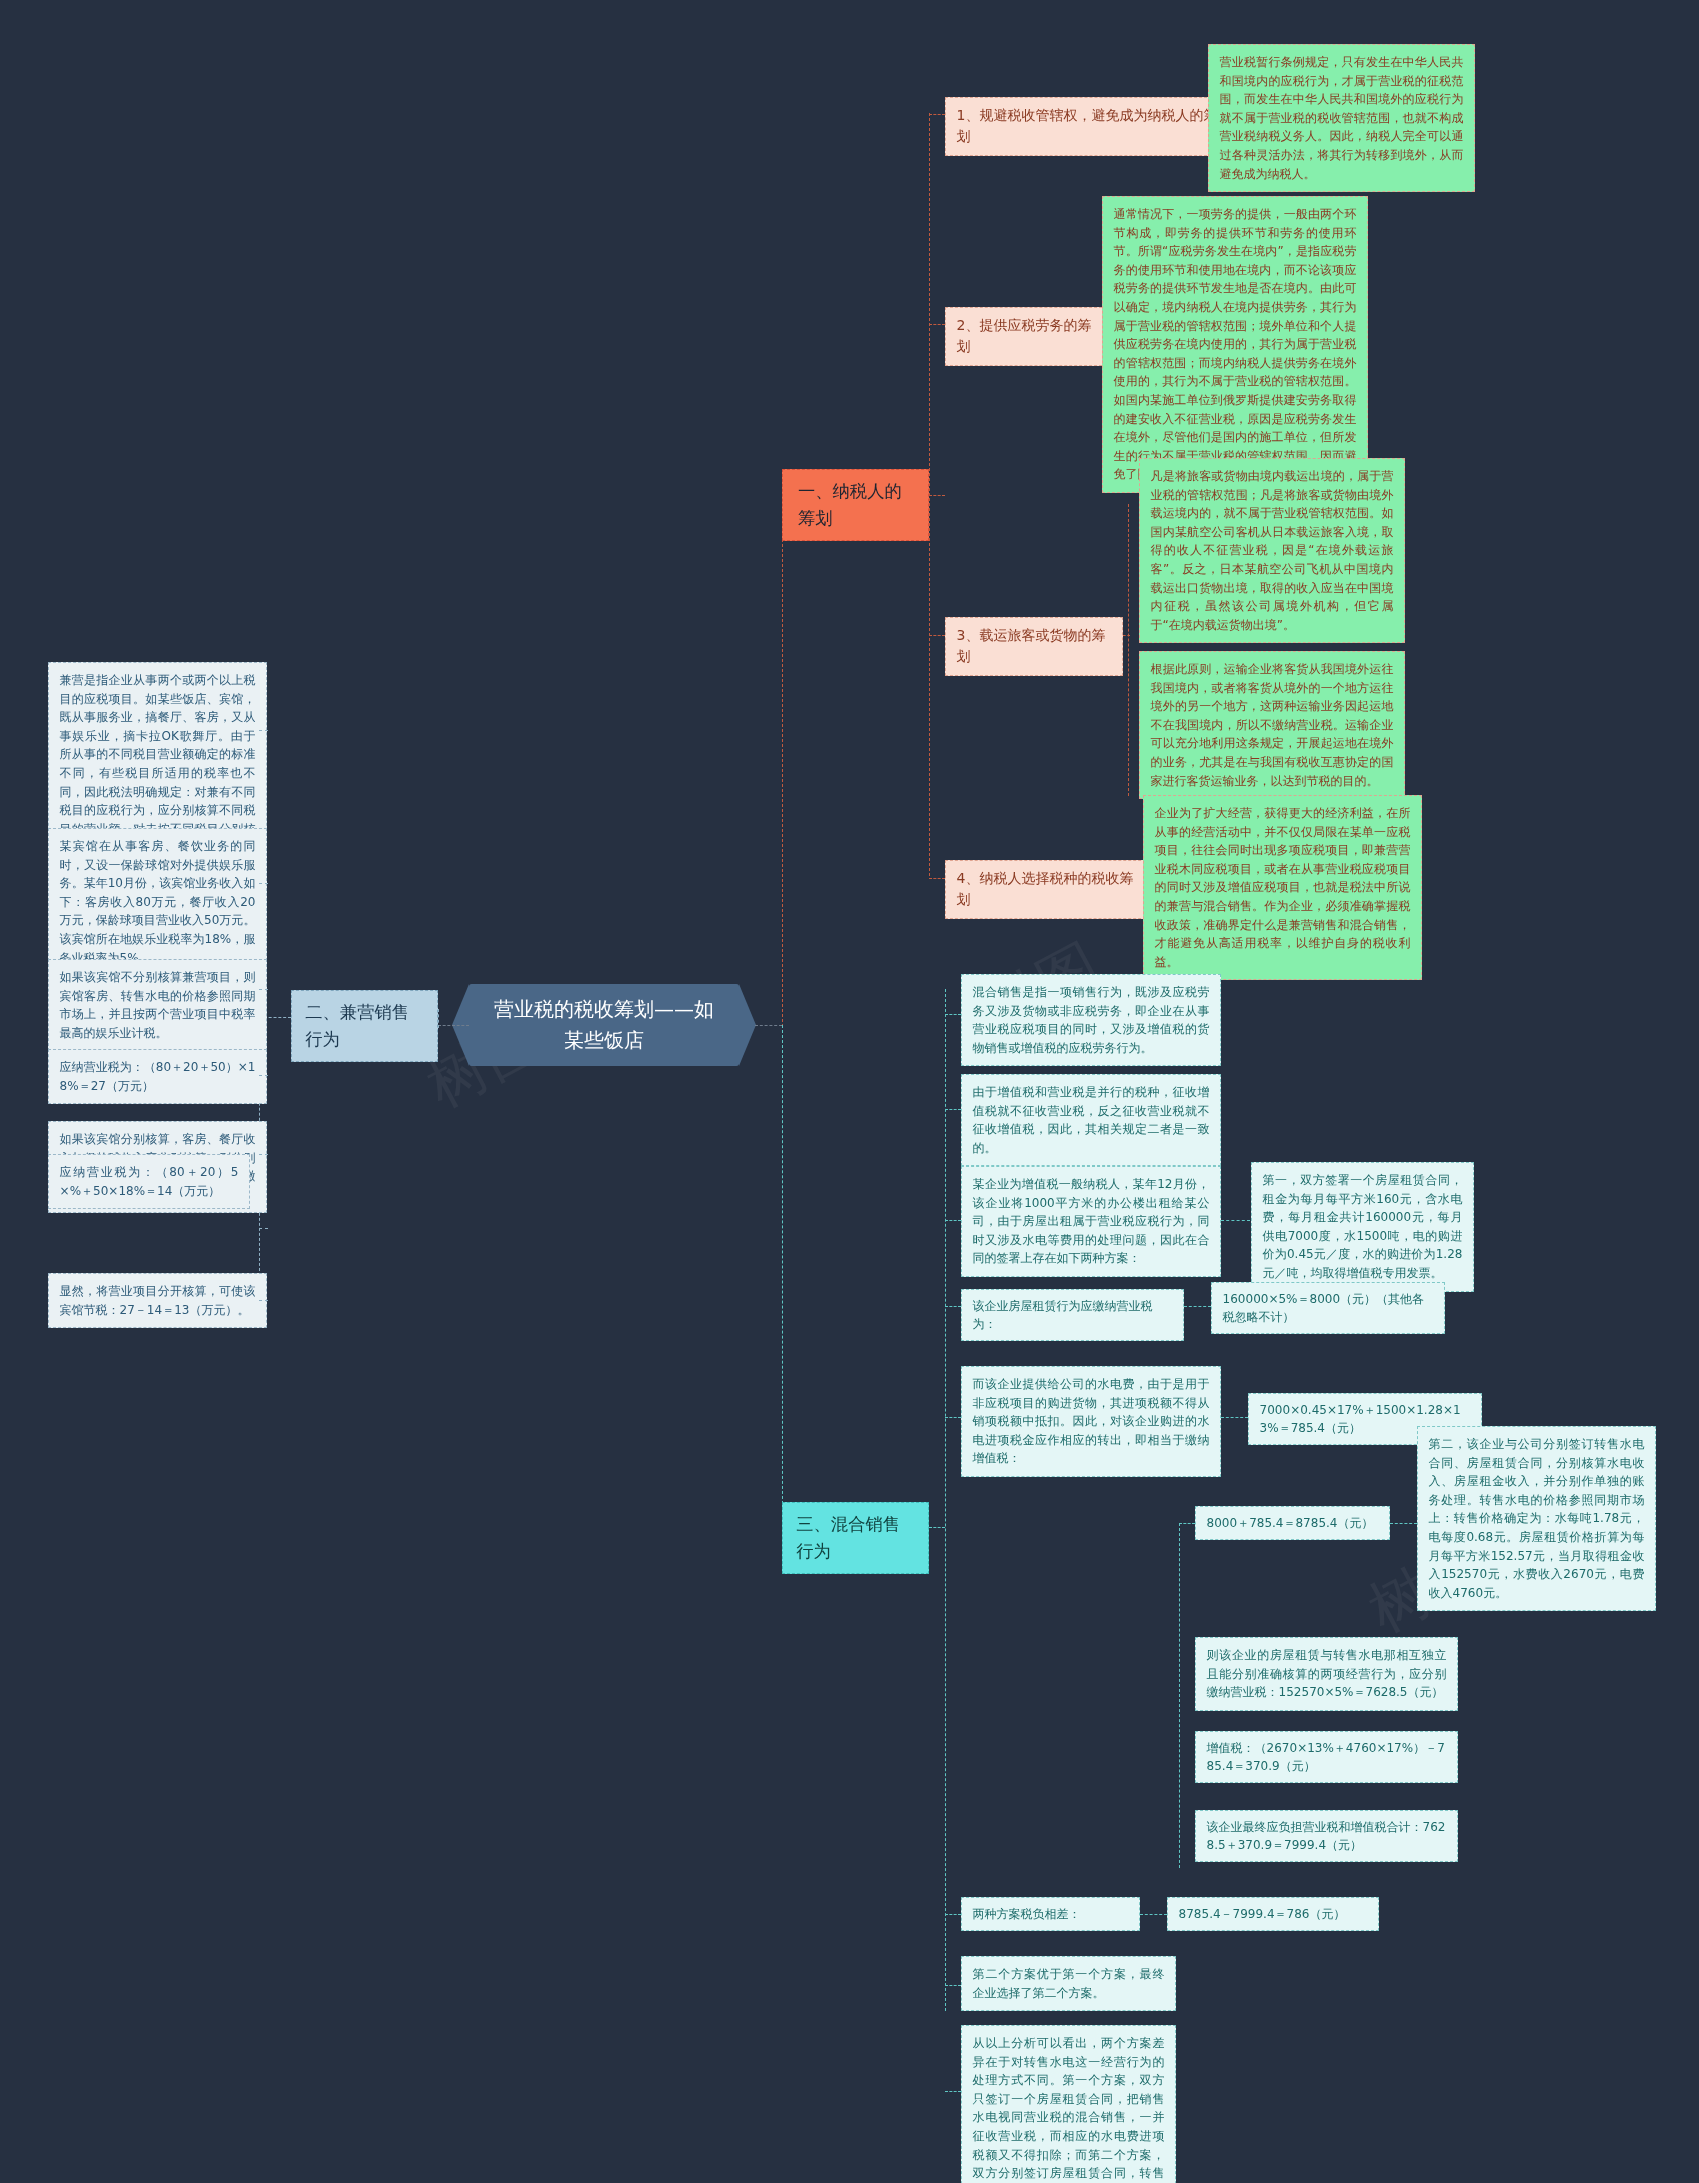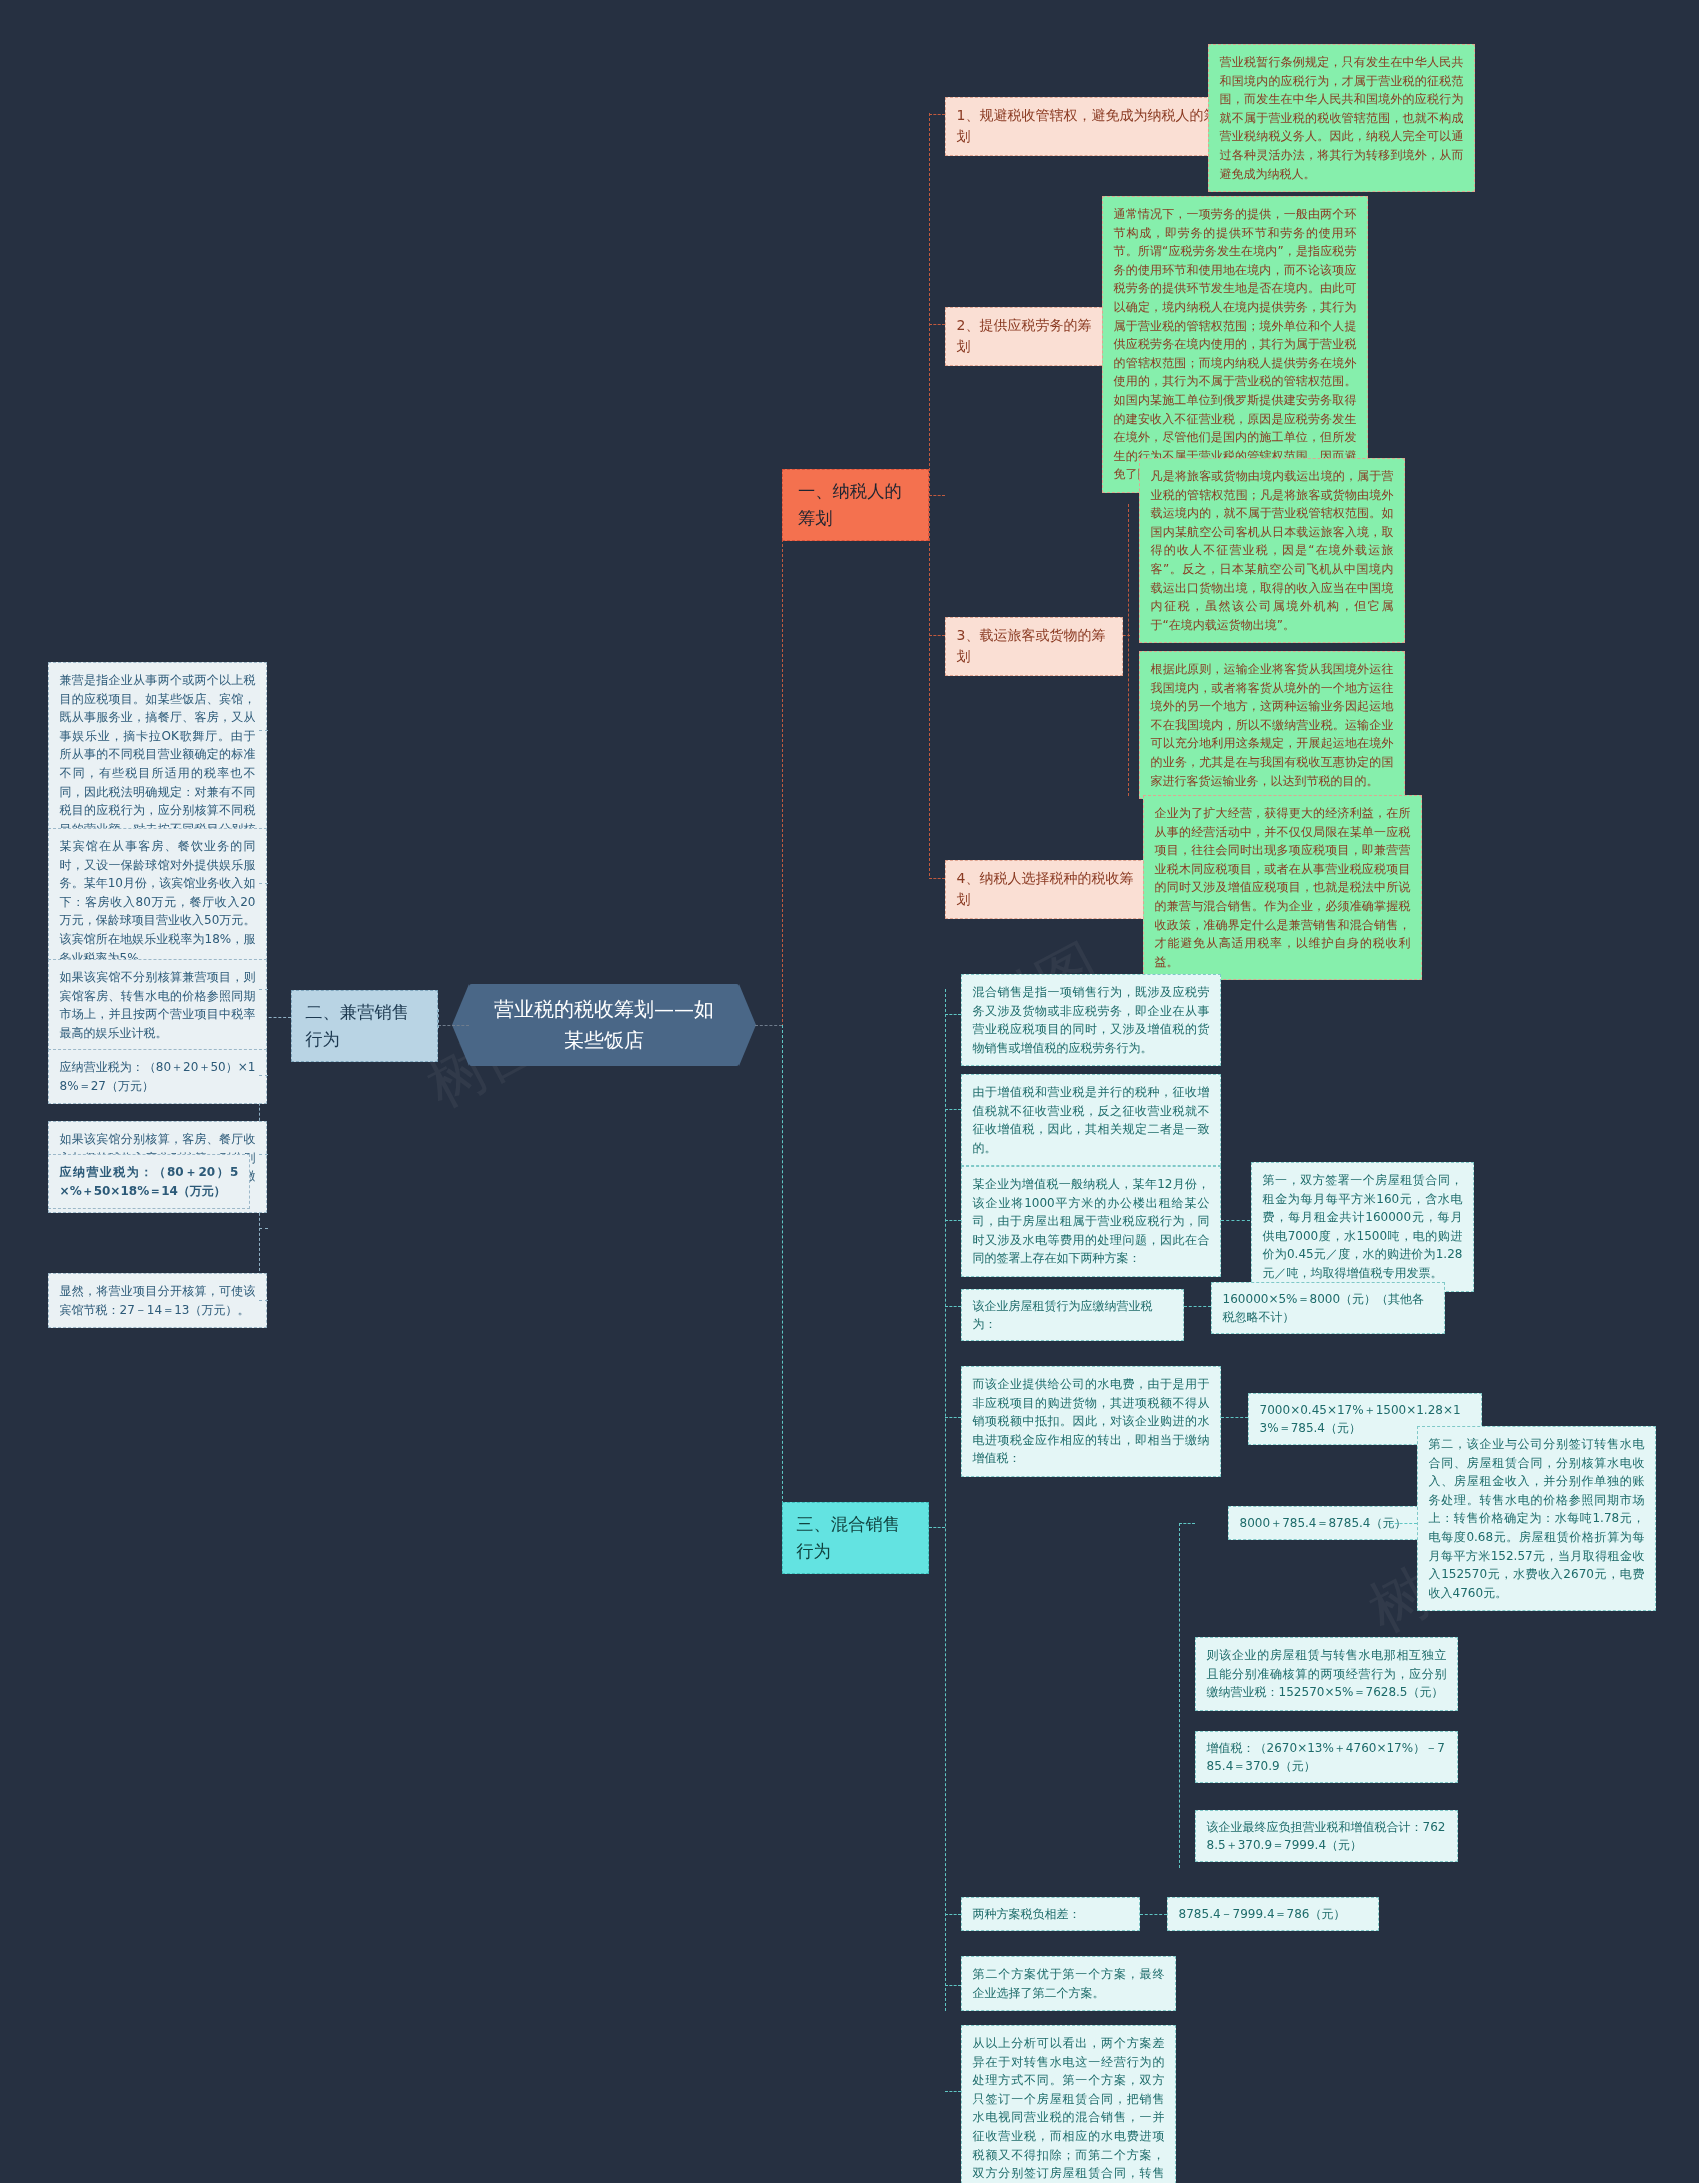--- a/index.html
+++ b/index.html
@@ -131,21 +131,21 @@
   <div class="node b-body" style="left:48px;top:1049px;width:219px;">
     <span class="txt">应纳营业税为：（80＋20＋50）×18%＝27（万元）</span>
   </div>
   <div class="ln h-blu" style="left:259px;top:1075px;width:9.3px;"></div>
 
   <div class="node b-body" style="left:48px;top:1121px;width:219px;">
     <span class="txt">如果该宾馆分别核算，客房、餐厅收入与保龄球收入应分别核算，则分别按各自项目的营业税税率进行计算缴纳。</span>
   </div>
   <div class="ln h-blu" style="left:259px;top:1154px;width:9.3px;"></div>
 
-  <div class="node b-body" style="left:48px;top:1154px;width:202px;font-weight:bold;">
+  <div class="node b-body" style="left:48px;top:1154px;width:202px;">
     <span class="txt">应纳营业税为：（80＋20）5×%＋50×18%＝14（万元）</span>
   </div>
   <div class="ln h-blu" style="left:259px;top:1228px;width:9.3px;"></div>
 
   <div class="node b-body" style="left:48px;top:1273px;width:219px;">
     <span class="txt">显然，将营业项目分开核算，可使该宾馆节税：27－14＝13（万元）。</span>
   </div>
   <div class="ln h-blu" style="left:259px;top:1300px;width:9.3px;"></div>
 
   <div class="node b3head" style="left:782px;top:1502px;width:147px;">
@@ -184,21 +184,21 @@
 
   <div class="node c-body" style="left:961px;top:1366px;width:260px;">
     <span class="txt">而该企业提供给公司的水电费，由于是用于非应税项目的购进货物，其进项税额不得从销项税额中抵扣。因此，对该企业购进的水电进项税金应作相应的转出，即相当于缴纳增值税：</span>
   </div>
   <div class="ln h-cyn" style="left:945px;top:1417px;width:16px;"></div>
   <div class="ln h-cyn" style="left:1221px;top:1417px;width:26.6px;"></div>
   <div class="node c-label" style="left:1248px;top:1393px;width:234px;">
     <span class="txt">7000×0.45×17%＋1500×1.28×13%＝785.4（元）</span>
   </div>
 
-  <div class="node c-label" style="left:1195px;top:1506px;width:195px;margin-left:33px;">
+  <div class="node c-label" style="left:1195px;top:1506px;width:195px;">
     <span class="txt">8000＋785.4＝8785.4（元）</span>
   </div>
   <div class="ln h-cyn" style="left:1179px;top:1523px;width:16px;"></div>
   <div class="ln v-cyn" style="left:1179px;top:1523px;height:345px;"></div>
   <div class="ln h-cyn" style="left:1390px;top:1523px;width:26.6px;"></div>
   <div class="node c-body" style="left:1417px;top:1426px;width:239px;">
     <span class="txt">第二，该企业与公司分别签订转售水电合同、房屋租赁合同，分别核算水电收入、房屋租金收入，并分别作单独的账务处理。转售水电的价格参照同期市场上：转售价格确定为：水每吨1.78元，电每度0.68元。房屋租赁价格折算为每月每平方米152.57元，当月取得租金收入152570元，水费收入2670元，电费收入4760元。</span>
   </div>
 
   <div class="node c-body" style="left:1195px;top:1637px;width:263px;">

